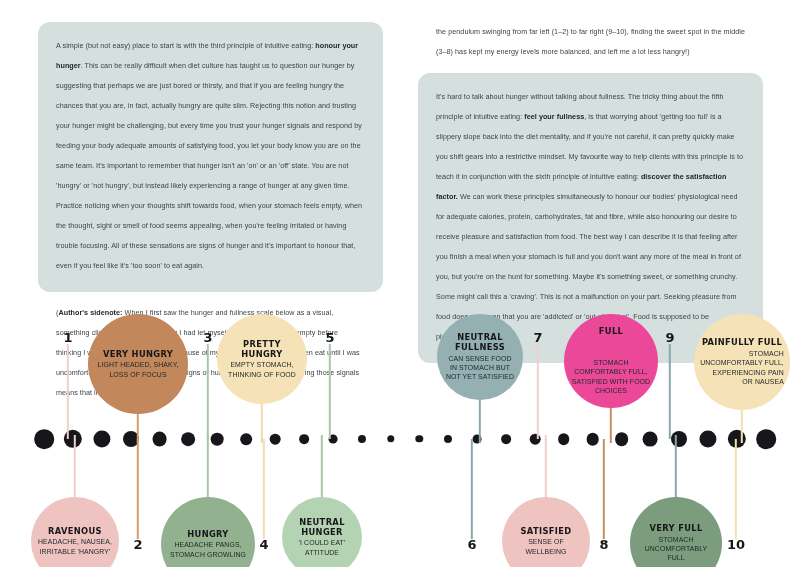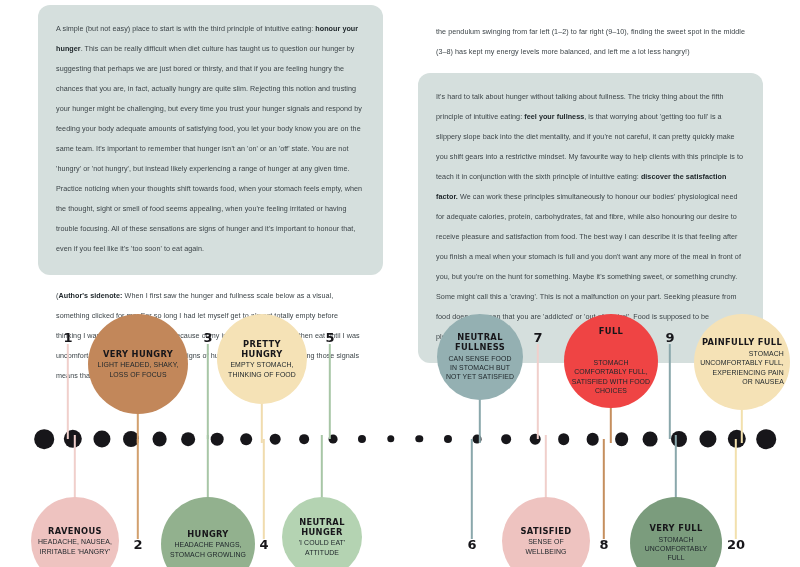--- a/index.html
+++ b/index.html
@@ -10,21 +10,21 @@
     overflow: hidden;
   }
   #page {
     position: relative;
     width: 800px; height: 567px;
     background: #ffffff;
   }
 
   
   .col { position: absolute; width: 345px; }
-  .col-left  { left: 38px;  top: 5px; }
+  .col-left  { left: 38px;  top: 22px; }
   .col-right { left: 418px; top: 22px; }
 
   .tintbox {
     background: #d5dfdd;
     border-radius: 12px;
     padding: 14px 18px 16px 18px;
   }
   .para {
     font-family: "Liberation Sans", sans-serif;
     font-size: 7.2px;
@@ -208,21 +208,21 @@
           <div class="bub-title">NEUTRAL FULLNESS</div>
           <div class="bub-desc">CAN SENSE FOOD
 IN STOMACH BUT
 NOT YET SATISFIED</div>
         </div>
         <div class="bubble" style="width: 88px; height: 88px; left: 546px; top: 225px; background: rgb(238, 195, 192);">
           <div class="bub-title">SATISFIED</div>
           <div class="bub-desc">SENSE OF
 WELLBEING</div>
         </div>
-        <div class="bubble" style="width: 94px; height: 94px; left: 611px; top: 42px; background: #ef4444; gap: 20px;">
+        <div class="bubble" style="width: 94px; height: 94px; left: 611px; top: 42px; background: #ec4899; gap: 20px;">
           <div class="bub-title">FULL</div>
           <div class="bub-desc">STOMACH
 COMFORTABLY FULL,
 SATISFIED WITH FOOD
 CHOICES</div>
         </div>
         <div class="bubble" style="width: 92px; height: 92px; left: 676px; top: 225px; background: rgb(123, 156, 125);">
           <div class="bub-title">VERY FULL</div>
           <div class="bub-desc">STOMACH
 UNCOMFORTABLY
@@ -239,17 +239,17 @@
     <div id="numbers">
         <div class="numlabel" style="left: 68px; top: 58px;">1</div>
         <div class="numlabel" style="left: 138px; top: 265px;">2</div>
         <div class="numlabel" style="left: 208px; top: 58px;">3</div>
         <div class="numlabel" style="left: 264px; top: 265px;">4</div>
         <div class="numlabel" style="left: 330px; top: 58px;">5</div>
         <div class="numlabel" style="left: 472px; top: 265px;">6</div>
         <div class="numlabel" style="left: 538px; top: 58px;">7</div>
         <div class="numlabel" style="left: 604px; top: 265px;">8</div>
         <div class="numlabel" style="left: 670px; top: 58px;">9</div>
-        <div class="numlabel" style="left: 736px; top: 265px;">20</div>
+        <div class="numlabel" style="left: 736px; top: 265px;">10</div>
       </div>
   </div>
 
 </div>
 
 </body></html>

